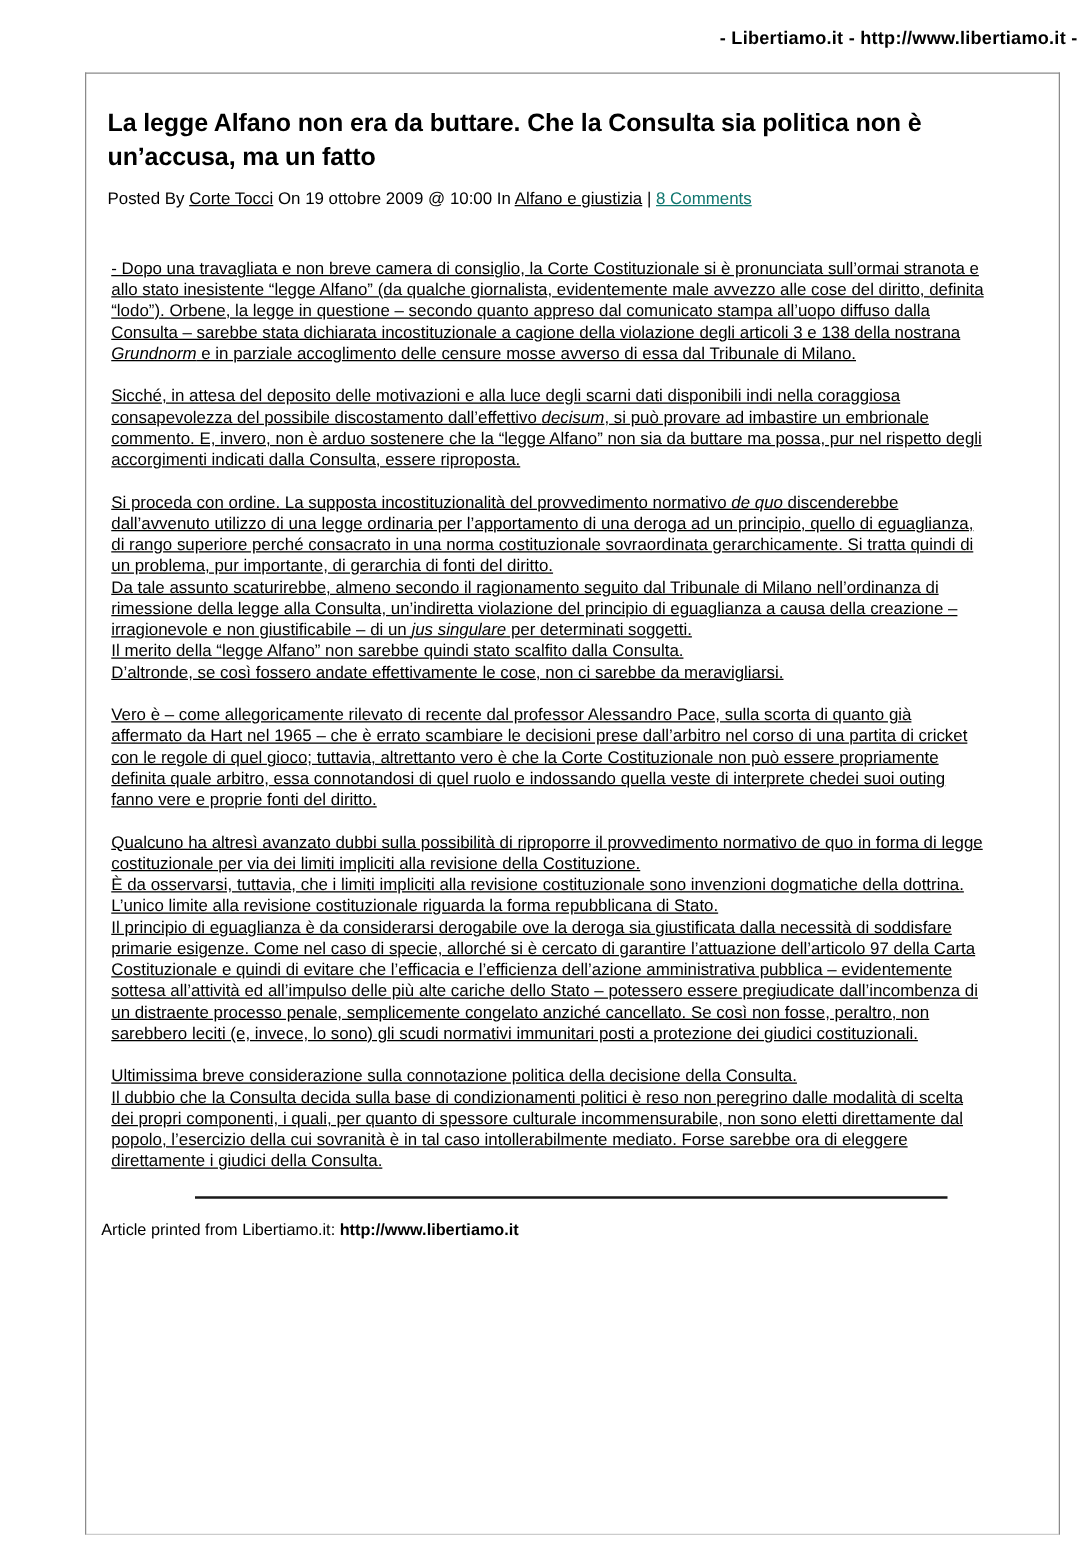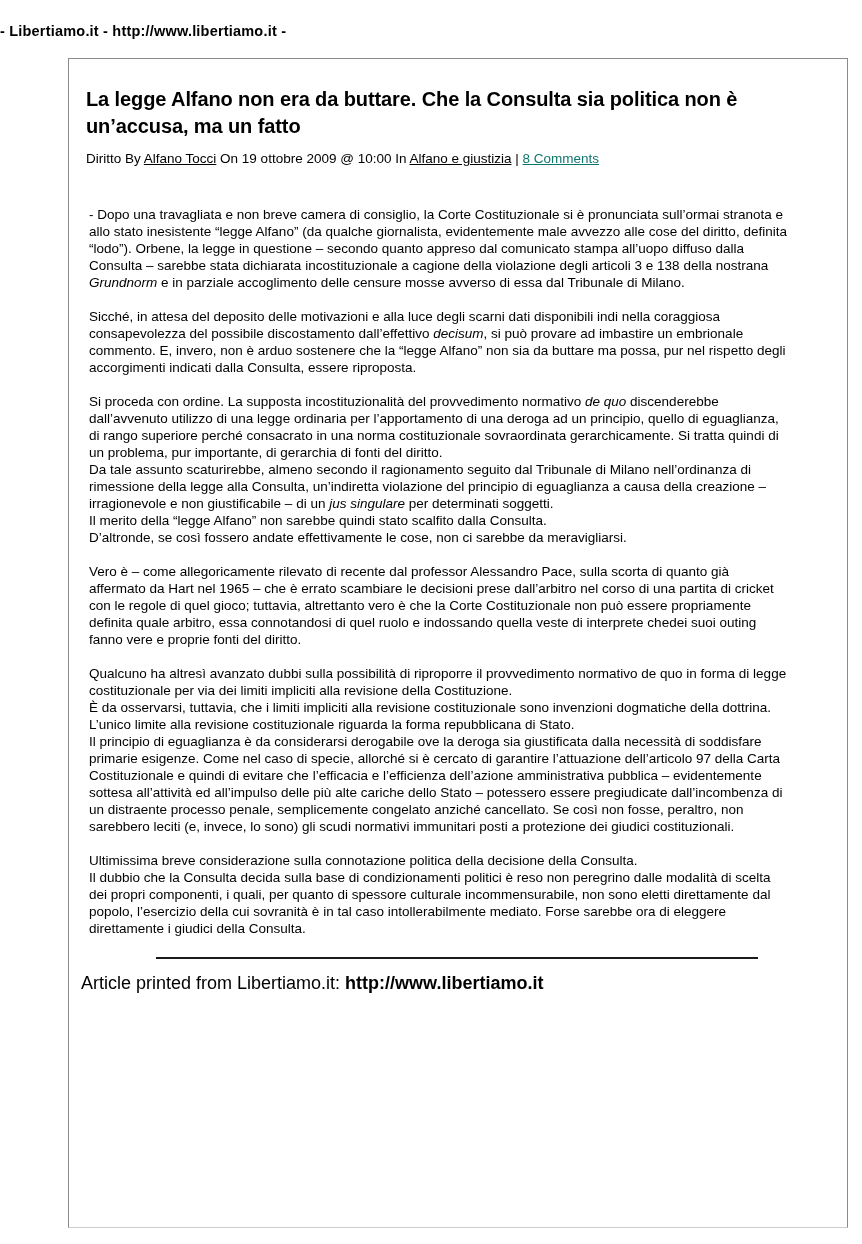--- a/index.html
+++ b/index.html
@@ -6,24 +6,25 @@
   html, body {
     margin: 0; padding: 0;
     background: #ffffff;
     width: 862px; height: 1244px;
     font-family: "Liberation Sans", "DejaVu Sans", sans-serif;
     color: #000000;
     overflow: hidden;
   }
   .site-header {
     padding-top: 23px;
-    text-align: left;
+    text-align: right;
     font-weight: bold;
     font-size: 14.5px;
     letter-spacing: 0.2px;
+    padding-left: 15px;
   }
   .article-box {
     position: absolute;
     left: 68px; top: 58px;
     width: 780px;
     height: 1170px;
     border: 1px solid #8a8a8a;
     border-bottom-color: #cccccc;
     background: #ffffff;
     padding: 27px 14px 30px 12px;
@@ -41,46 +42,47 @@
     font-size: 13.5px;
     line-height: 17px;
   }
   .byline a { color: #000000; text-decoration: underline; cursor: pointer; }
   .byline .comments-link { color: #0f766e; }
   .article-body {
     margin: 39px 0 0 8px;
     max-width: 700px;
     font-size: 13.5px;
     line-height: 17px;
+    text-decoration: underline;
   }
   .article-body p { margin: 0 0 17px 0; }
   .footer-rule {
     border: none;
     border-top: 2px solid #1a1a1a;
     width: 80%;
     margin: 20px auto 16px auto;
   }
   .article-footer {
-    font-size: 18px;
+    font-size: 13px;
     line-height: 17px;
   }
   .article-footer .footer-url { font-weight: bold; }
 </style>
 </head>
 <body>
 
 <div class="site-header">- Libertiamo.it - http://www.libertiamo.it -</div>
 
 <div class="article-box">
 
   <h1 class="article-title">La legge Alfano non era da buttare. Che la Consulta sia politica non è un’accusa, ma un fatto</h1>
 
   <div class="byline">
-    <span>Diritto By</span>
-    <a>Alfano Tocci</a>
+    <span>Posted By</span>
+    <a>Corte Tocci</a>
     <span>On 19 ottobre 2009 @ 10:00 In</span>
     <a>Alfano e giustizia</a>
     <span>|</span>
     <a class="comments-link">8 Comments</a>
   </div>
 
   <div class="article-body">
       <p>- Dopo una travagliata e non breve camera di consiglio, la Corte Costituzionale si è pronunciata sull’ormai stranota e allo stato inesistente “legge Alfano” (da qualche giornalista, evidentemente male avvezzo alle cose del diritto, definita “lodo”). Orbene, la legge in questione – secondo quanto appreso dal comunicato stampa all’uopo diffuso dalla Consulta – sarebbe stata dichiarata incostituzionale a cagione della violazione degli articoli 3 e 138 della nostrana <i>Grundnorm</i> e in parziale accoglimento delle censure mosse avverso di essa dal Tribunale di Milano.</p>
       <p>Sicché, in attesa del deposito delle motivazioni e alla luce degli scarni dati disponibili indi nella coraggiosa consapevolezza del possibile discostamento dall’effettivo <i>decisum</i>, si può provare ad imbastire un embrionale commento. E, invero, non è arduo sostenere che la “legge Alfano” non sia da buttare ma possa, pur nel rispetto degli accorgimenti indicati dalla Consulta, essere riproposta.</p>
       <p>Si proceda con ordine. La supposta incostituzionalità del provvedimento normativo <i>de quo</i> discenderebbe dall’avvenuto utilizzo di una legge ordinaria per l’apportamento di una deroga ad un principio, quello di eguaglianza, di rango superiore perché consacrato in una norma costituzionale sovraordinata gerarchicamente. Si tratta quindi di un problema, pur importante, di gerarchia di fonti del diritto.<br>Da tale assunto scaturirebbe, almeno secondo il ragionamento seguito dal Tribunale di Milano nell’ordinanza di rimessione della legge alla Consulta, un’indiretta violazione del principio di eguaglianza a causa della creazione – irragionevole e non giustificabile – di un <i>jus singulare</i> per determinati soggetti.<br>Il merito della “legge Alfano” non sarebbe quindi stato scalfito dalla Consulta.<br>D’altronde, se così fossero andate effettivamente le cose, non ci sarebbe da meravigliarsi.</p>

